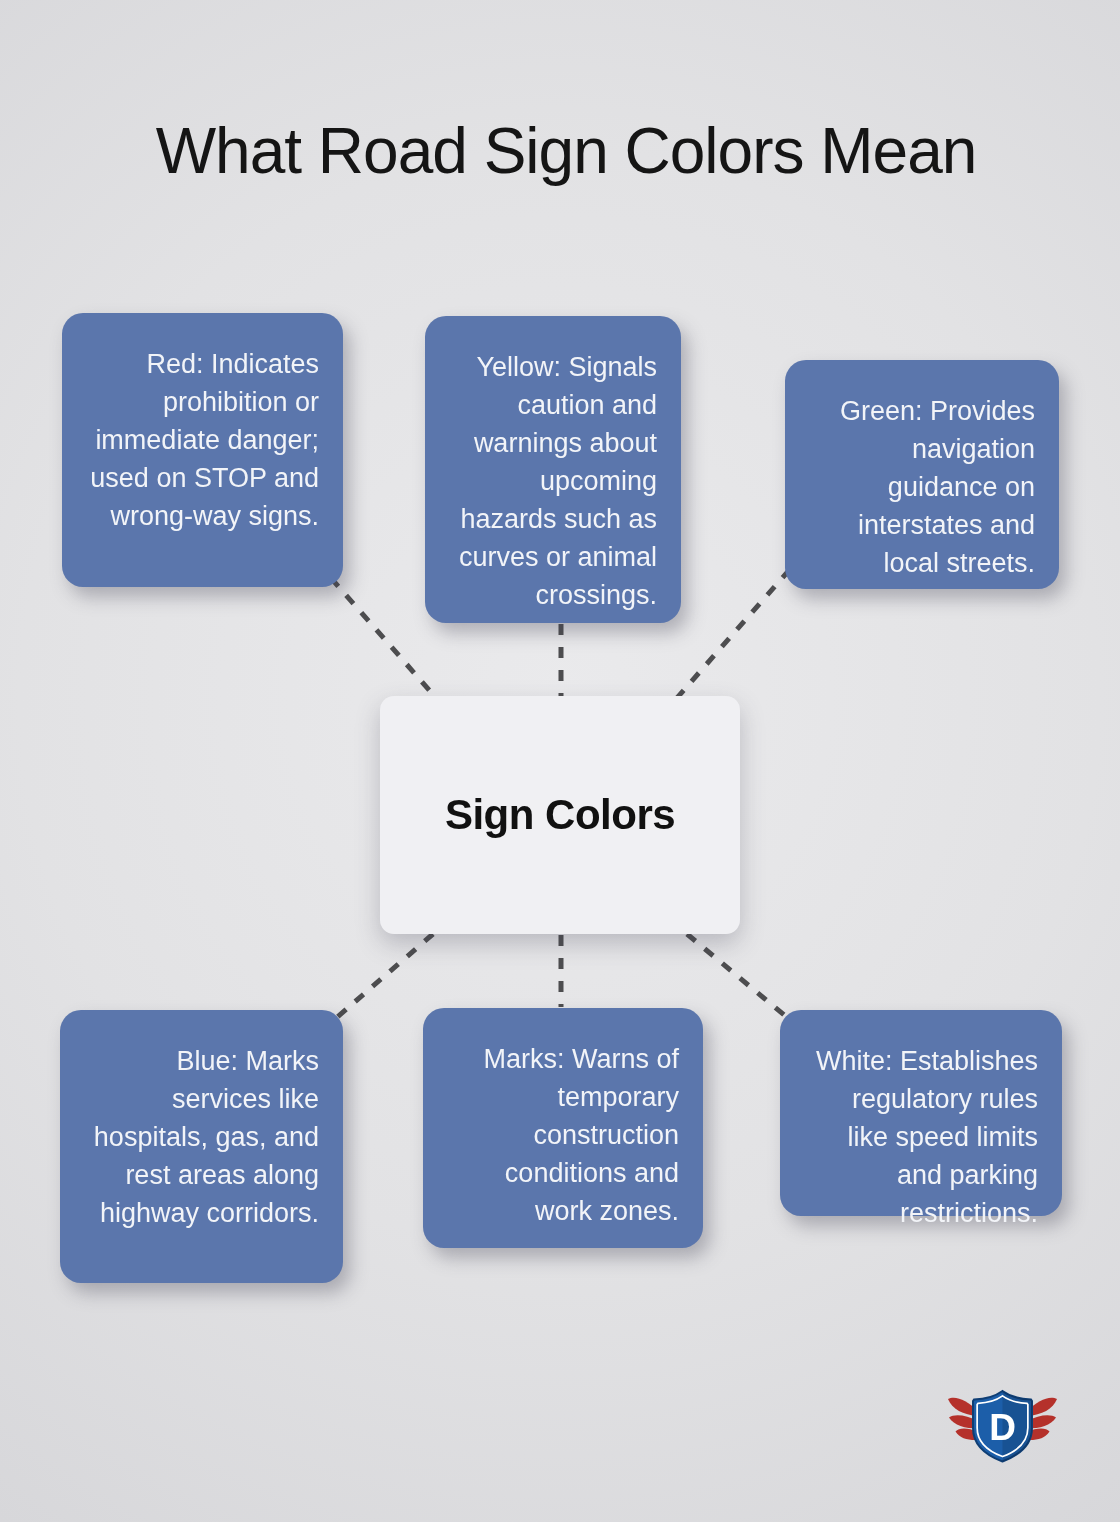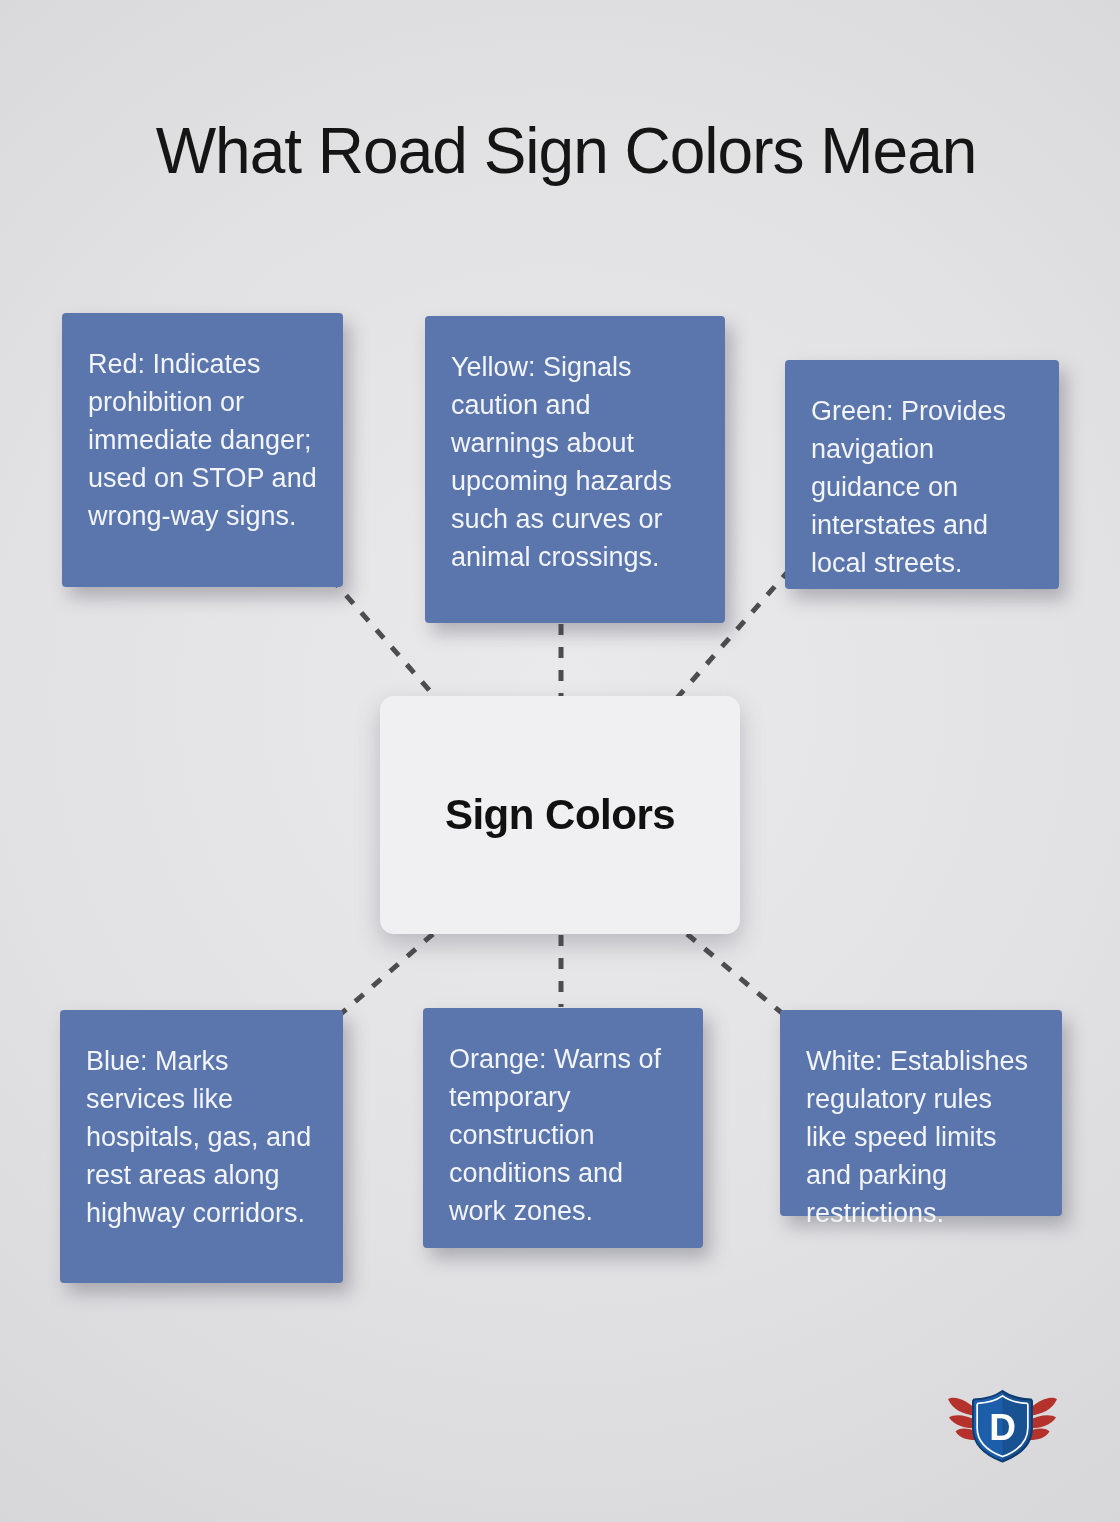--- a/index.html
+++ b/index.html
@@ -17,29 +17,30 @@
     font-size:64px;font-weight:400;letter-spacing:-1px;
     color:#151515;margin:6px;
   }
   .connectors{position:absolute;left:0;top:0;width:1120px;height:1522px;}
   .connectors line{
     stroke:#4d4d4f;stroke-width:5;stroke-dasharray:11 12;stroke-linecap:butt;
   }
   .node{
     position:absolute;
     box-sizing:border-box;
-    border-radius:4px;
+    border-radius:21px;
     background:#5b76ac;
     color:#f2f4f8;
     font-size:27px;line-height:38px;
     padding:32px 24px 24px 26px;
     box-shadow:7px 10px 18px rgba(70,70,85,0.35);
+    text-align:right;
   }
   .node-red   {left:62px; top:313px; width:281px;height:274px;}
-  .node-yellow{left:425px;top:316px; width:300px;height:307px;}
+  .node-yellow{left:425px;top:316px; width:256px;height:307px;}
   .node-green {left:785px;top:316px; width:274px;height:229px;margin-top:44px;}
   .node-blue  {left:60px; top:1010px;width:283px;height:273px;}
   .node-orange{left:423px;top:1008px;width:280px;height:240px;}
   .node-white {left:780px;top:1010px;width:282px;height:206px;}
   .node-center{
     position:absolute;left:380px;top:696px;width:360px;height:238px;
     border-radius:14px;
     background:#f0f0f3;
     box-shadow:0 10px 24px rgba(70,70,85,0.28);
     display:flex;align-items:center;justify-content:center;
@@ -79,21 +80,21 @@
 
   <div class="node-center">
     <span class="label">Sign Colors</span>
   </div>
 
   <div class="node node-blue">
     <span>Blue: Marks services like hospitals, gas, and rest areas along highway corridors.</span>
   </div>
 
   <div class="node node-orange">
-    <span>Orange: Warns of temporary construction conditions and work zones.</span>
+    <span>Marks: Warns of temporary construction conditions and work zones.</span>
   </div>
 
   <div class="node node-white">
     <span>White: Establishes regulatory rules like speed limits and parking restrictions.</span>
   </div>
 
   <svg class="logo" viewBox="0 0 112 78" xmlns="http://www.w3.org/2000/svg" aria-hidden="true">
     <defs>
       <clipPath id="shieldClip">
         <path d="M56.5 5 C 49 10.5, 38 13.2, 28 13.6 L27 15 L27 42 C 27 59, 39 69, 56.5 75.5 C 74 69, 86 59, 86 42 L86 15 L85 13.6 C 75 13.2, 64 10.5, 56.5 5 Z"></path>

